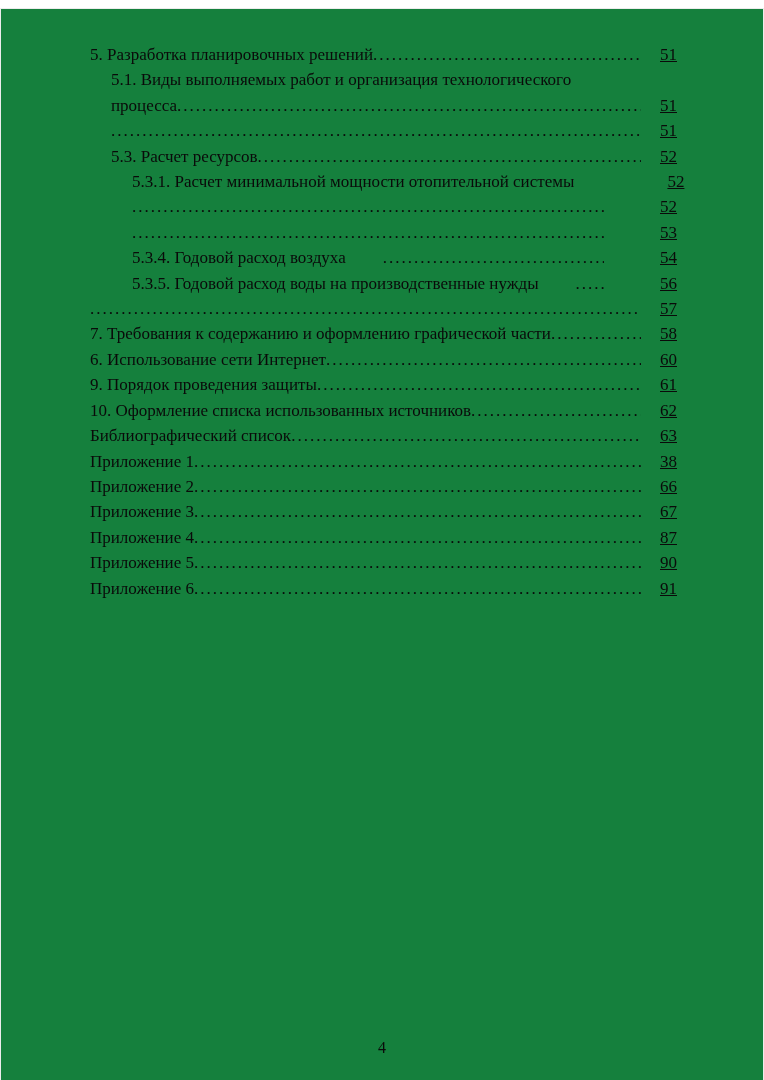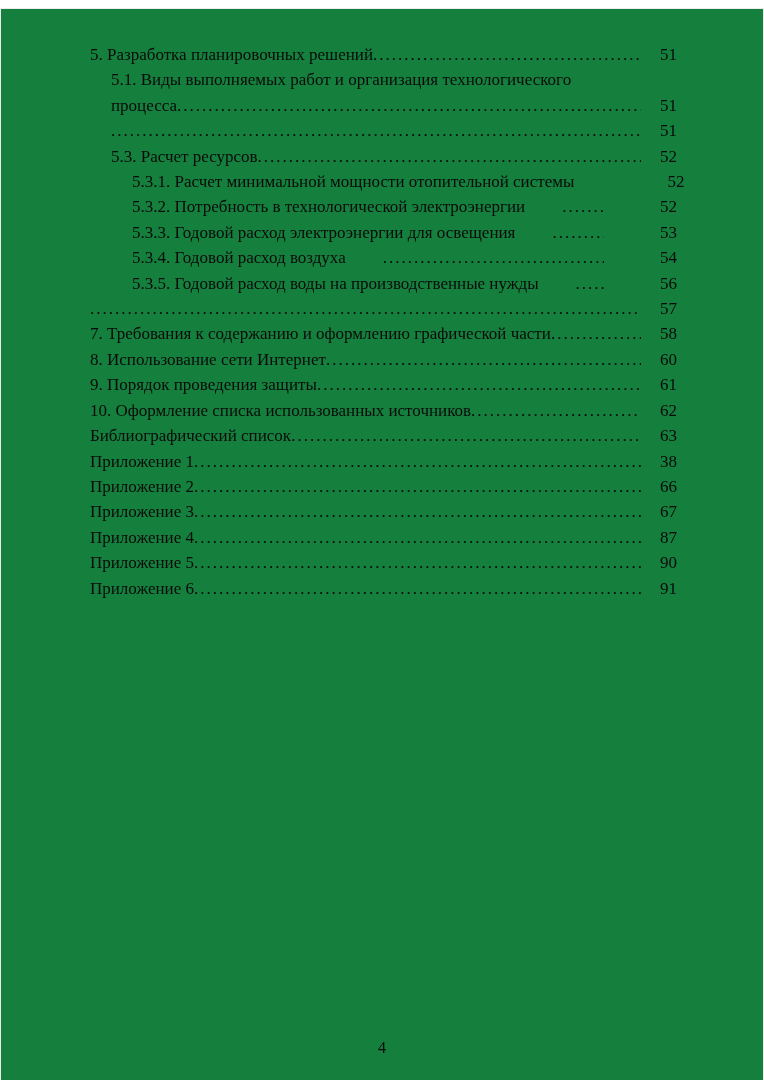--- a/index.html
+++ b/index.html
@@ -40,20 +40,21 @@
     overflow: hidden;
     white-space: nowrap;
     letter-spacing: 2px;
     min-width: 0;
   }
   .toc-page {
     flex: 0 0 auto;
     min-width: 20px;
     padding-left: 16px;
     text-align: right;
+    text-decoration: underline;
   }
   .page-footer {
     position: absolute;
     left: 0;
     right: 0;
     bottom: 30px;
     text-align: center;
     font-size: 16px;
     line-height: 20px;
   }
@@ -84,26 +85,24 @@
         <span class="toc-title">5.3. Расчет ресурсов</span>
         <span class="toc-leader">............................................................................................................................................................................................................................................................................................................</span>
         <span class="toc-page">52</span>
       </div>
       <div class="toc-row indent-2">
         <span class="toc-title">5.3.1. Расчет минимальной мощности отопительной системы</span>
         <span class="toc-leader">............................................................................................................................................................................................................................................................................................................</span>
         <span class="toc-page">52</span>
       </div>
       <div class="toc-row indent-2">
-        <span class="toc-title">5.3.2. Потребность в технологической электроэнергии</span>
         <span class="toc-leader">............................................................................................................................................................................................................................................................................................................</span>
         <span class="toc-page">52</span>
       </div>
       <div class="toc-row indent-2">
-        <span class="toc-title">5.3.3. Годовой расход электроэнергии для освещения</span>
         <span class="toc-leader">............................................................................................................................................................................................................................................................................................................</span>
         <span class="toc-page">53</span>
       </div>
       <div class="toc-row indent-2">
         <span class="toc-title">5.3.4. Годовой расход воздуха</span>
         <span class="toc-leader">............................................................................................................................................................................................................................................................................................................</span>
         <span class="toc-page">54</span>
       </div>
       <div class="toc-row indent-2">
         <span class="toc-title">5.3.5. Годовой расход воды на производственные нужды</span>
@@ -113,21 +112,21 @@
       <div class="toc-row indent-0">
         <span class="toc-leader">............................................................................................................................................................................................................................................................................................................</span>
         <span class="toc-page">57</span>
       </div>
       <div class="toc-row indent-0">
         <span class="toc-title">7. Требования к содержанию и оформлению графической части</span>
         <span class="toc-leader">............................................................................................................................................................................................................................................................................................................</span>
         <span class="toc-page">58</span>
       </div>
       <div class="toc-row indent-0">
-        <span class="toc-title">8. Использование сети Интернет</span>
+        <span class="toc-title">6. Использование сети Интернет</span>
         <span class="toc-leader">............................................................................................................................................................................................................................................................................................................</span>
         <span class="toc-page">60</span>
       </div>
       <div class="toc-row indent-0">
         <span class="toc-title">9. Порядок проведения защиты</span>
         <span class="toc-leader">............................................................................................................................................................................................................................................................................................................</span>
         <span class="toc-page">61</span>
       </div>
       <div class="toc-row indent-0">
         <span class="toc-title">10. Оформление списка использованных источников</span>

